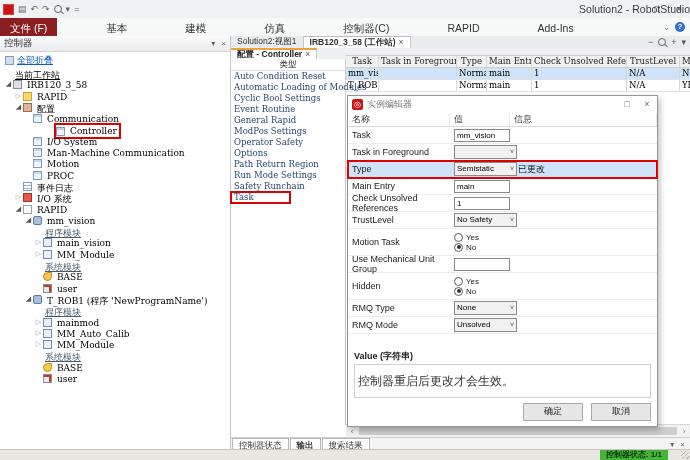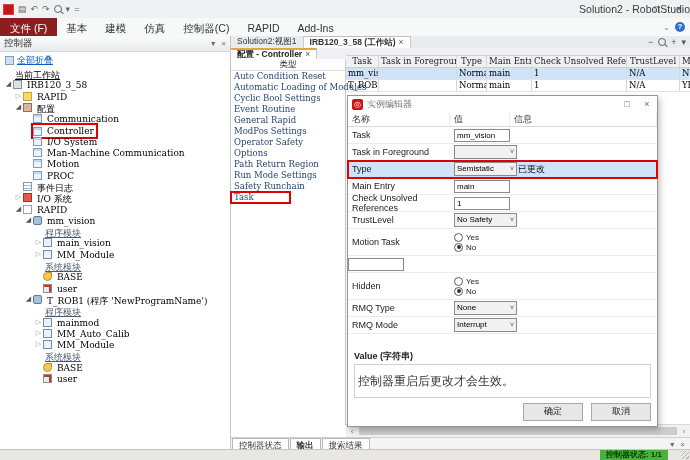--- a/index.html
+++ b/index.html
@@ -14,21 +14,21 @@
   .qicon{line-height:10px;}
   .zoomglyph{width:6px;height:6px;border:1px solid #666;border-radius:50%;position:relative;display:inline-block;}
   .zoomglyph:after{content:'';position:absolute;width:4px;height:1px;background:#666;right:-3px;bottom:-1px;transform:rotate(45deg);}
   .tb-title{position:absolute;left:0;right:0;text-align:right;font-size:10.5px;color:#3c3c3c;pointer-events:none;}
   .winbtns{margin-left:auto;display:flex;align-items:center;height:100%;}
   .winbtn{width:22px;text-align:center;font-size:9px;color:#555;line-height:18px;}
   
   .ribbon{position:absolute;left:0;top:18px;right:0;height:18px;background:#f7f8f8;
     border-bottom:1px solid #d0d0d0;display:flex;align-items:stretch;font-size:10.5px;color:#333;}
   .filetab{background:var(--file-maroon);color:#fff;padding:2px 10px 0 10px;line-height:16px;}
-  .rtab{padding:2px 9px 0 9px;line-height:16px;}
+  .rtab{padding:2px 9px 0 9px;line-height:16px;margin-left:40px;}
   .ribbon-right{margin-left:auto;display:flex;align-items:center;gap:5px;padding-right:5px;}
   .helpicon{width:10px;height:10px;border-radius:50%;background:#2f6fd0;color:#fff;font-size:8px;
     line-height:10px;text-align:center;font-weight:bold;}
   .caret{color:#777;font-size:8px;}
   
   .left-panel{position:absolute;left:0;top:36px;width:230px;bottom:10px;background:#fff;
     border-right:1px solid #c6c6c6;}
   .panel-header{height:15px;background:linear-gradient(#fbfbfb,#e9eaec);border-bottom:1px solid #d5d5d5;
     font-size:9.5px;color:#333;display:flex;align-items:center;padding:0 4px;}
   .ph-icons{margin-left:auto;color:#666;font-size:8px;display:flex;gap:6px;}
@@ -197,21 +197,21 @@
         <div class="trow" style="padding-left: 14px;">
           <span class="arrow">◢</span>
           <span class="ticon i-config"></span>
           <span><span class="tlabel">配置</span></span>
         </div>
         <div class="trow" style="padding-left: 24px;">
           <span class="arrow"></span>
           <span class="ticon i-table"></span>
           <span><span class="tlabel">Communication</span></span>
         </div>
-        <div class="trow" style="padding-left: 24px;">
+        <div class="trow" style="padding-left: 24px; margin-left: 23px;">
           <span class="arrow"></span>
           <span class="redbox" style="display: inline-flex; align-items: center;">
             <span class="ticon i-table"></span>
             <span class="tlabel">Controller</span>
           </span>
         </div>
         <div class="trow" style="padding-left: 24px;">
           <span class="arrow"></span>
           <span class="ticon i-table"></span>
           <span><span class="tlabel">I/O System</span></span>
@@ -470,20 +470,21 @@
               </div>
               <div class="radio-line">
                 <span class="rdot on"></span>
                 <span>No</span>
               </div>
             </div>
           </div>
           <div class="dinfo"></div>
         </div>
         <div class="drow" style="height: 16px;">
+          <div class="dname">Use Mechanical Unit Group</div>
           <div class="dval">
             <div class="ctl-text"></div>
           </div>
           <div class="dinfo"></div>
         </div>
         <div class="drow" style="height: 26px;">
           <div class="dname">Hidden</div>
           <div class="dval">
             <div class="radio-group">
               <div class="radio-line">
@@ -505,21 +506,21 @@
               <span>None</span>
               <span class="sc">˅</span>
             </div>
           </div>
           <div class="dinfo"></div>
         </div>
         <div class="drow" style="height: 16px;">
           <div class="dname">RMQ Mode</div>
           <div class="dval">
             <div class="ctl-select">
-              <span>Interrupt</span>
+              <span>Unsolved</span>
               <span class="sc">˅</span>
             </div>
           </div>
           <div class="dinfo"></div>
         </div>
       </div>
     <div class="dlg-footer">
       <div class="val-label">Value (字符串)</div>
       <div class="val-note">控制器重启后更改才会生效。</div>
       <div class="dlg-actions">

